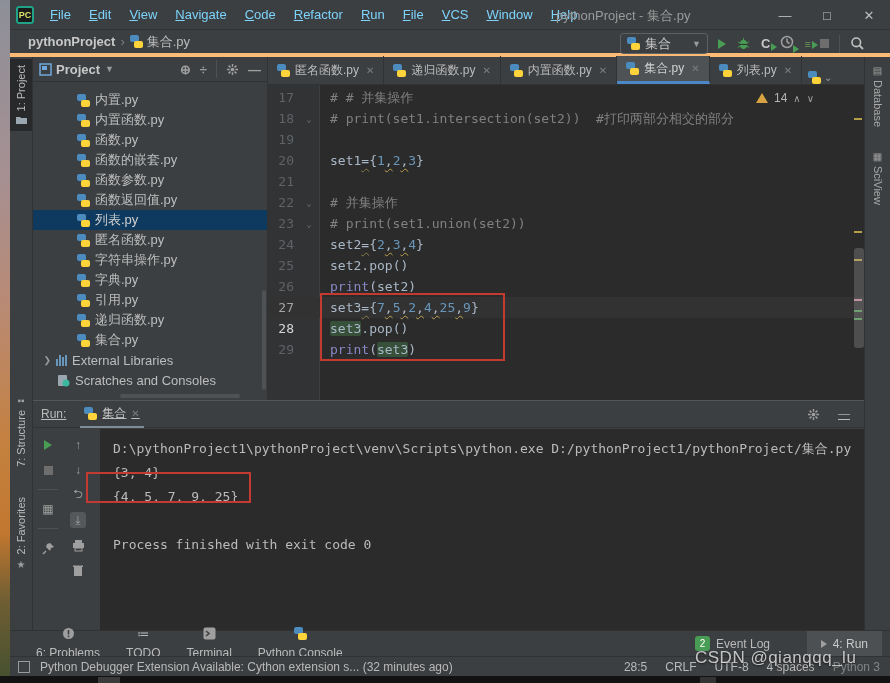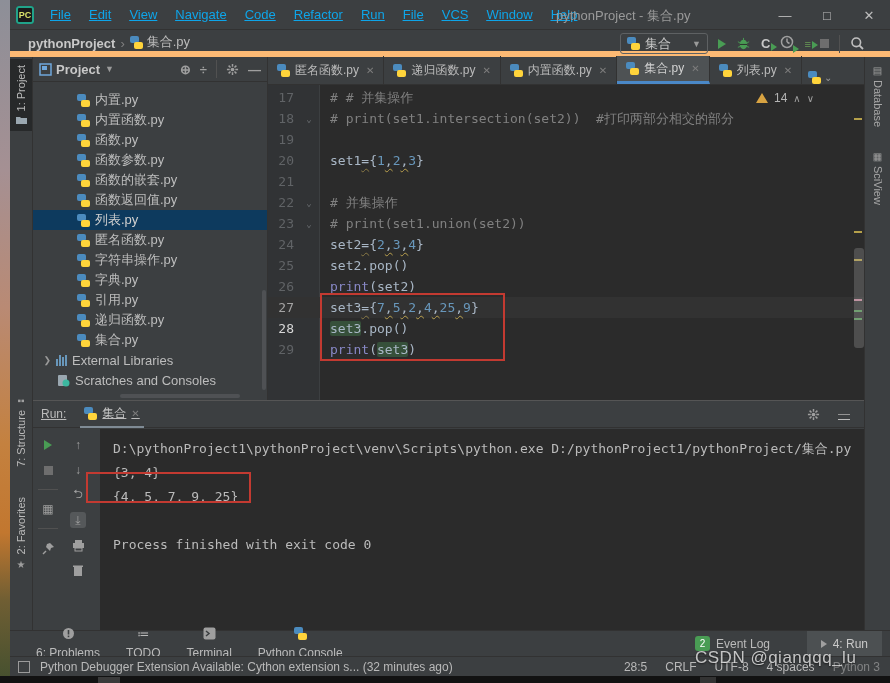--- a/index.html
+++ b/index.html
@@ -15,29 +15,29 @@
   .taskbar .thumb1{position:absolute;left:98px;top:1px;width:22px;height:6px;background:#3a3a3a;}
   .taskbar .thumb2{position:absolute;left:700px;top:1px;width:16px;height:6px;background:#333;}
 
   
   .titlebar{left:10px;top:0;width:880px;height:30px;background:#3c3f41;display:flex;align-items:center;
             border-bottom:1px solid #323232;font-size:13px;}
   .pcLogo{width:18px;height:18px;margin:0 8px 0 6px;border-radius:3px;display:flex;align-items:center;justify-content:center;
           font-size:9px;font-weight:bold;color:#d8e06a;background:#1b1b1b;
           box-shadow:0 0 0 2px #21a38a inset;}
   .menus{display:flex;gap:2px;}
-  .menu-item{padding:3px 8px;color:#0ea5e9;text-decoration:underline;}
+  .menu-item{padding:3px 8px;color:#7dd3fc;}
   .menu-item::first-letter{text-decoration:underline;}
   .win-title{position:absolute;left:546px;top:7px;color:#9a9a9a;}
   .winbtns{position:absolute;right:0;top:0;height:30px;display:flex;}
   .winbtn{width:42px;height:30px;display:flex;align-items:center;justify-content:center;color:#bdbdbd;font-size:13px;}
 
   
-  .navbar{left:10px;top:30px;width:880px;height:27px;background:#3c3f41;border-bottom:6px solid #fdba74;
-          display:flex;align-items:flex-end;font-size:13px;}
+  .navbar{left:10px;top:30px;width:880px;height:27px;background:#3c3f41;border-bottom:4px solid #fdba74;
+          display:flex;align-items:center;font-size:13px;}
   .crumb-project{font-weight:bold;color:#c8c8c8;margin-left:18px;}
   .crumb-sep{color:#7f7f7f;margin:0 5px;}
   .crumb-file{color:#bbbbbb;display:flex;align-items:center;gap:4px;}
   .run-combo{position:absolute;left:610px;top:3px;width:88px;height:21px;border:1px solid #5e6163;border-radius:3px;
              display:flex;align-items:center;gap:5px;padding:0 6px;color:#c8c8c8;}
   .nav-icons{position:absolute;left:708px;top:3px;display:flex;align-items:center;gap:10px;height:21px;}
   .vdiv{width:1px;height:18px;background:#515151;}
 
   
   .stripe-left{left:10px;top:57px;width:23px;height:619px;background:#3c3f41;border-right:1px solid #323232;}
@@ -286,28 +286,28 @@
             <i class="b"></i>
             <i class="y"></i>
           </span>
           <span>函数.py</span>
         </div>
         <div class="trow">
           <span class="pyic">
             <i class="b"></i>
             <i class="y"></i>
           </span>
+          <span>函数的嵌套.py</span>
+        </div>
+        <div class="trow">
+          <span class="pyic">
+            <i class="b"></i>
+            <i class="y"></i>
+          </span>
           <span>函数参数.py</span>
-        </div>
-        <div class="trow">
-          <span class="pyic">
-            <i class="b"></i>
-            <i class="y"></i>
-          </span>
-          <span>函数的嵌套.py</span>
         </div>
         <div class="trow">
           <span class="pyic">
             <i class="b"></i>
             <i class="y"></i>
           </span>
           <span>函数返回值.py</span>
         </div>
         <div class="trow sel">
           <span class="pyic">

